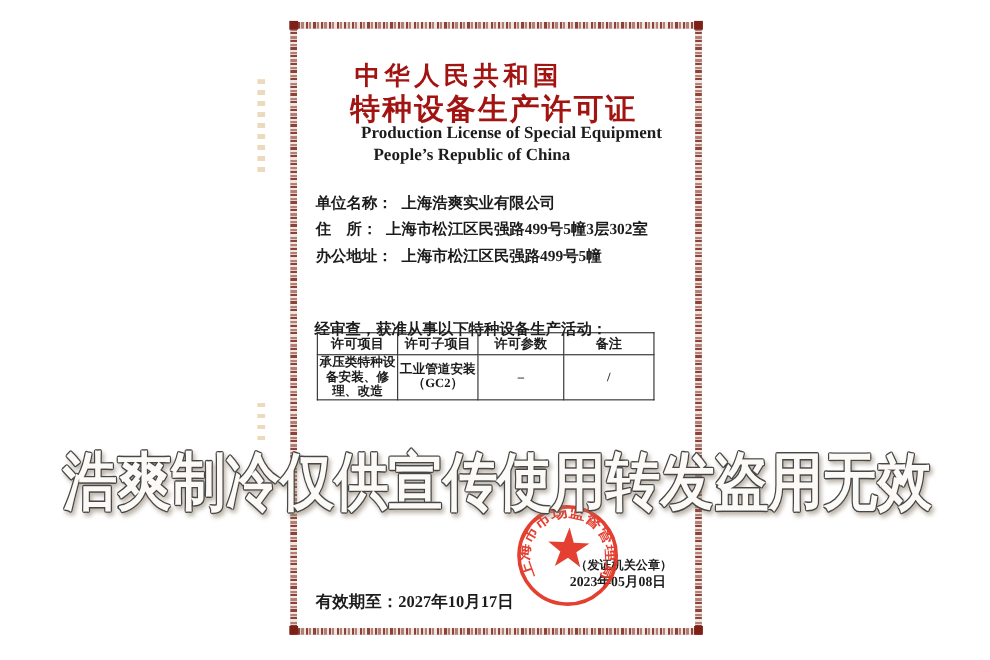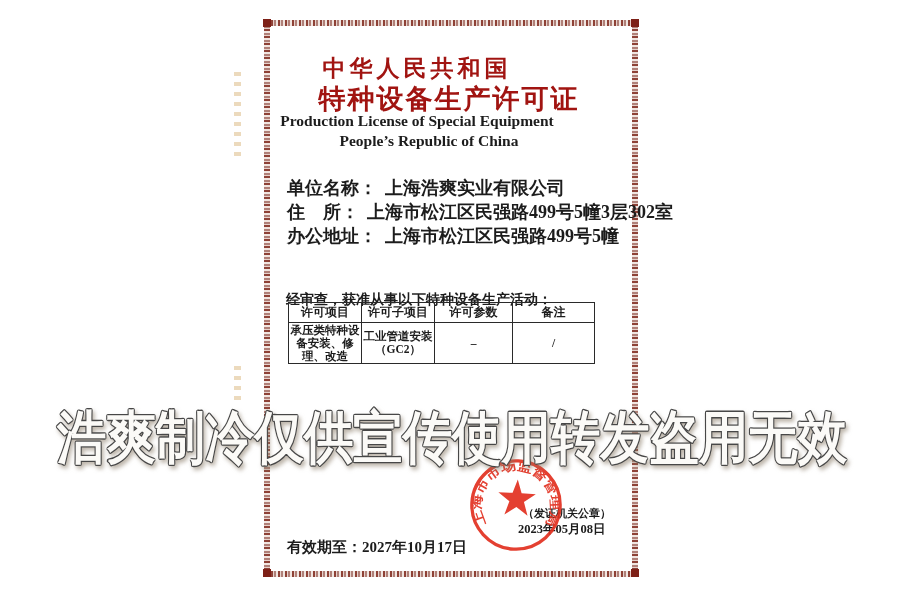--- a/index.html
+++ b/index.html
@@ -35,24 +35,24 @@
   .bleed-1{left:234px; top:72px; height:85px;}
   .bleed-2{left:234px; top:366px; height:34px;}
 
   
   .abs{position:absolute; z-index:3; white-space:nowrap;}
   .centered{left:264px; width:306px; text-align:center;}
   .t-cn1{top:53px; font-size:23px; font-weight:bold; letter-spacing:4px; color:#a11411;
          font-family:"Liberation Sans","DejaVu Sans",sans-serif;}
   .t-cn2{top:81px; font-size:27px; font-weight:bold; letter-spacing:2px; color:#a11411;
          font-family:"Liberation Sans","DejaVu Sans",sans-serif;padding-left:32px;}
-  .t-en1{top:112px; font-size:15.5px; font-weight:bold;}
+  .t-en1{top:112px; font-size:15.5px; font-weight:bold;padding-left:48px;}
   .t-en2{top:132px; font-size:15.5px; font-weight:bold;margin-left:12px;}
   .serial{left:487px; top:150px; font-size:13.5px; font-weight:bold;}
-  .fieldline{left:287px; font-size:18px; font-weight:bold;}
+  .fieldline{left:287px; font-size:14px; font-weight:bold;}
   .f1{top:176px;} .f2{top:200px;} .f3{top:224px;}
   .approval{left:286px; top:279px; font-size:14px; font-weight:bold;margin-top:12px;}
   .fieldline .val{margin-left:8px; font-weight:bold;}
   .issuer{left:287px; top:513px; font-size:12.5px; font-weight:bold;}
   .valid{left:287px; top:538px; font-size:15px; font-weight:bold;}
   .seal-note{left:523px; top:506px; font-size:11px; font-weight:bold; z-index:3;}
   .seal-date{left:518px; top:521px; font-size:12.5px; font-weight:bold; z-index:3;}
 
   
   .lic-table{

